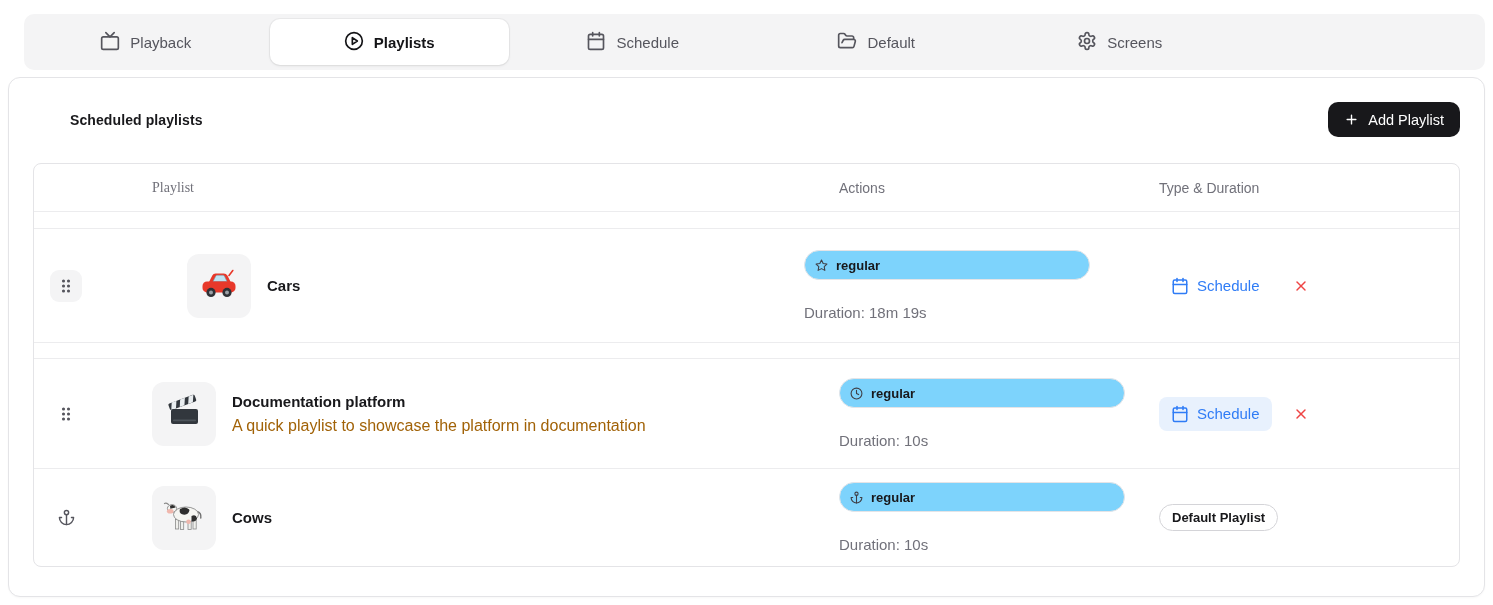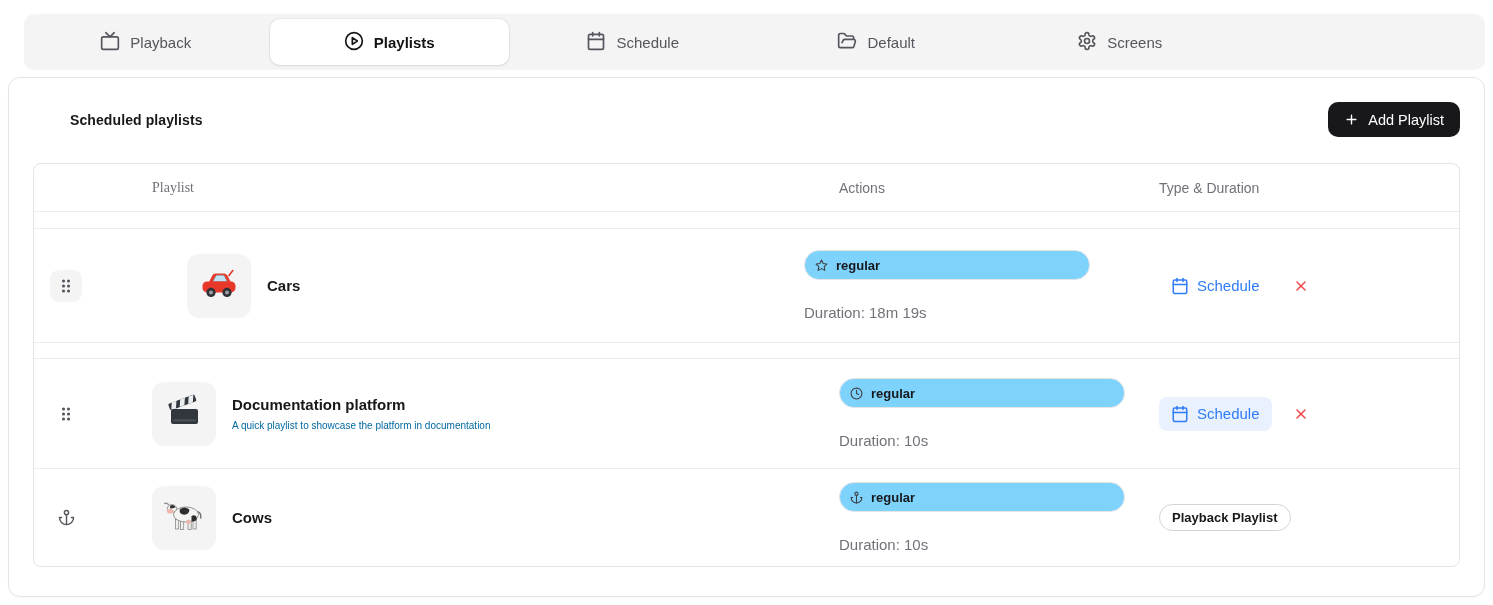--- a/index.html
+++ b/index.html
@@ -56,21 +56,21 @@
   .grip{width:32px;height:32px;display:flex;align-items:center;justify-content:center;
     border-radius:9px;cursor:grab;color:#55555d;}
   .grip.boxed{background:var(--soft-bg);}
   .anchor-handle{width:32px;display:flex;align-items:center;justify-content:center;color:#55555d;}
   .anchor-handle svg{width:17px;height:17px;}
 
   .playlist-cell{display:flex;align-items:center;gap:16px;}
   .thumb{width:64px;height:64px;border-radius:12px;background:var(--soft-bg);
     display:flex;align-items:center;justify-content:center;flex:0 0 auto;}
   .p-name{font-size:15px;font-weight:600;}
-  .p-desc{font-size:10px;color:#0369a1;margin-top:7px;font-weight:400;}
+  .p-desc{font-size:16px;color:#a16207;margin-top:7px;font-weight:400;}
 
   .type-cell{padding-right:34px;}
   .type-badge{display:flex;align-items:center;gap:8px;height:30px;padding:0 10px;
     border:1px solid var(--border);border-radius:999px;background:#7dd3fc;color:#3f3f46;}
   .type-badge svg{width:13px;height:13px;flex:0 0 auto;}
   .badge-label{font-size:13px;font-weight:700;color:#18181b;}
   .duration{margin-top:24px;font-size:15px;color:var(--muted);}
 
   .actions-cell{display:flex;align-items:center;gap:21px;}
   .schedule-btn{display:flex;align-items:center;gap:8px;padding:8px 12px;border:none;
@@ -324,19 +324,19 @@
                   <circle cx="12" cy="5" r="3"></circle>
                   <line x1="12" y1="22" x2="12" y2="8"></line>
                   <path d="M5 12H2a10 10 0 0 0 20 0h-3"></path>
                 </svg>
               </span>
             <span class="badge-label">regular</span>
           </div>
           <div class="duration">Duration: 10s</div>
         </div>
         <div class="actions-cell">
-          <span class="default-badge">Playback Playlist</span>
+          <span class="default-badge">Default Playlist</span>
         </div>
       </div>
 
     </div>
   </section>
 </div>
 
 </body></html>

